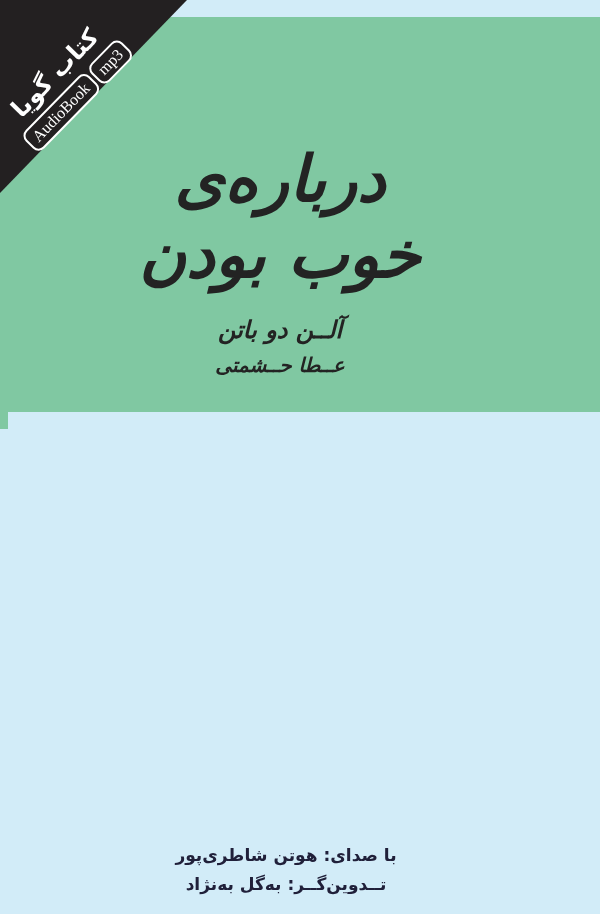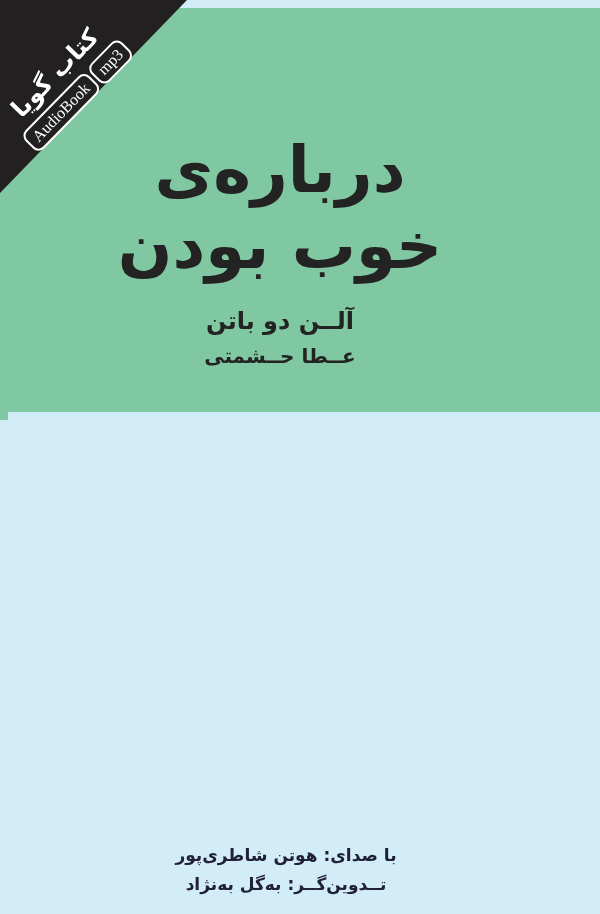--- a/index.html
+++ b/index.html
@@ -11,23 +11,24 @@
     height: 914px;
     margin: 0 auto;
     overflow: hidden;
     font-family: "DejaVu Sans", sans-serif;
     background: #d2ecf8;
   }
 
   
   .green-section {
     position: absolute;
-    top: 8px; left: 0;
+    top: 17px; left: 0;
     width: 600px; height: 412px;
     background: #80c8a2;
+    font-style: italic;
   }
   .blue-section {
     position: absolute;
     top: 412px; left: 8px;
     width: 600px; height: 642px;
     background: #d2ecf8;
   }
 
   
   .corner-triangle {

